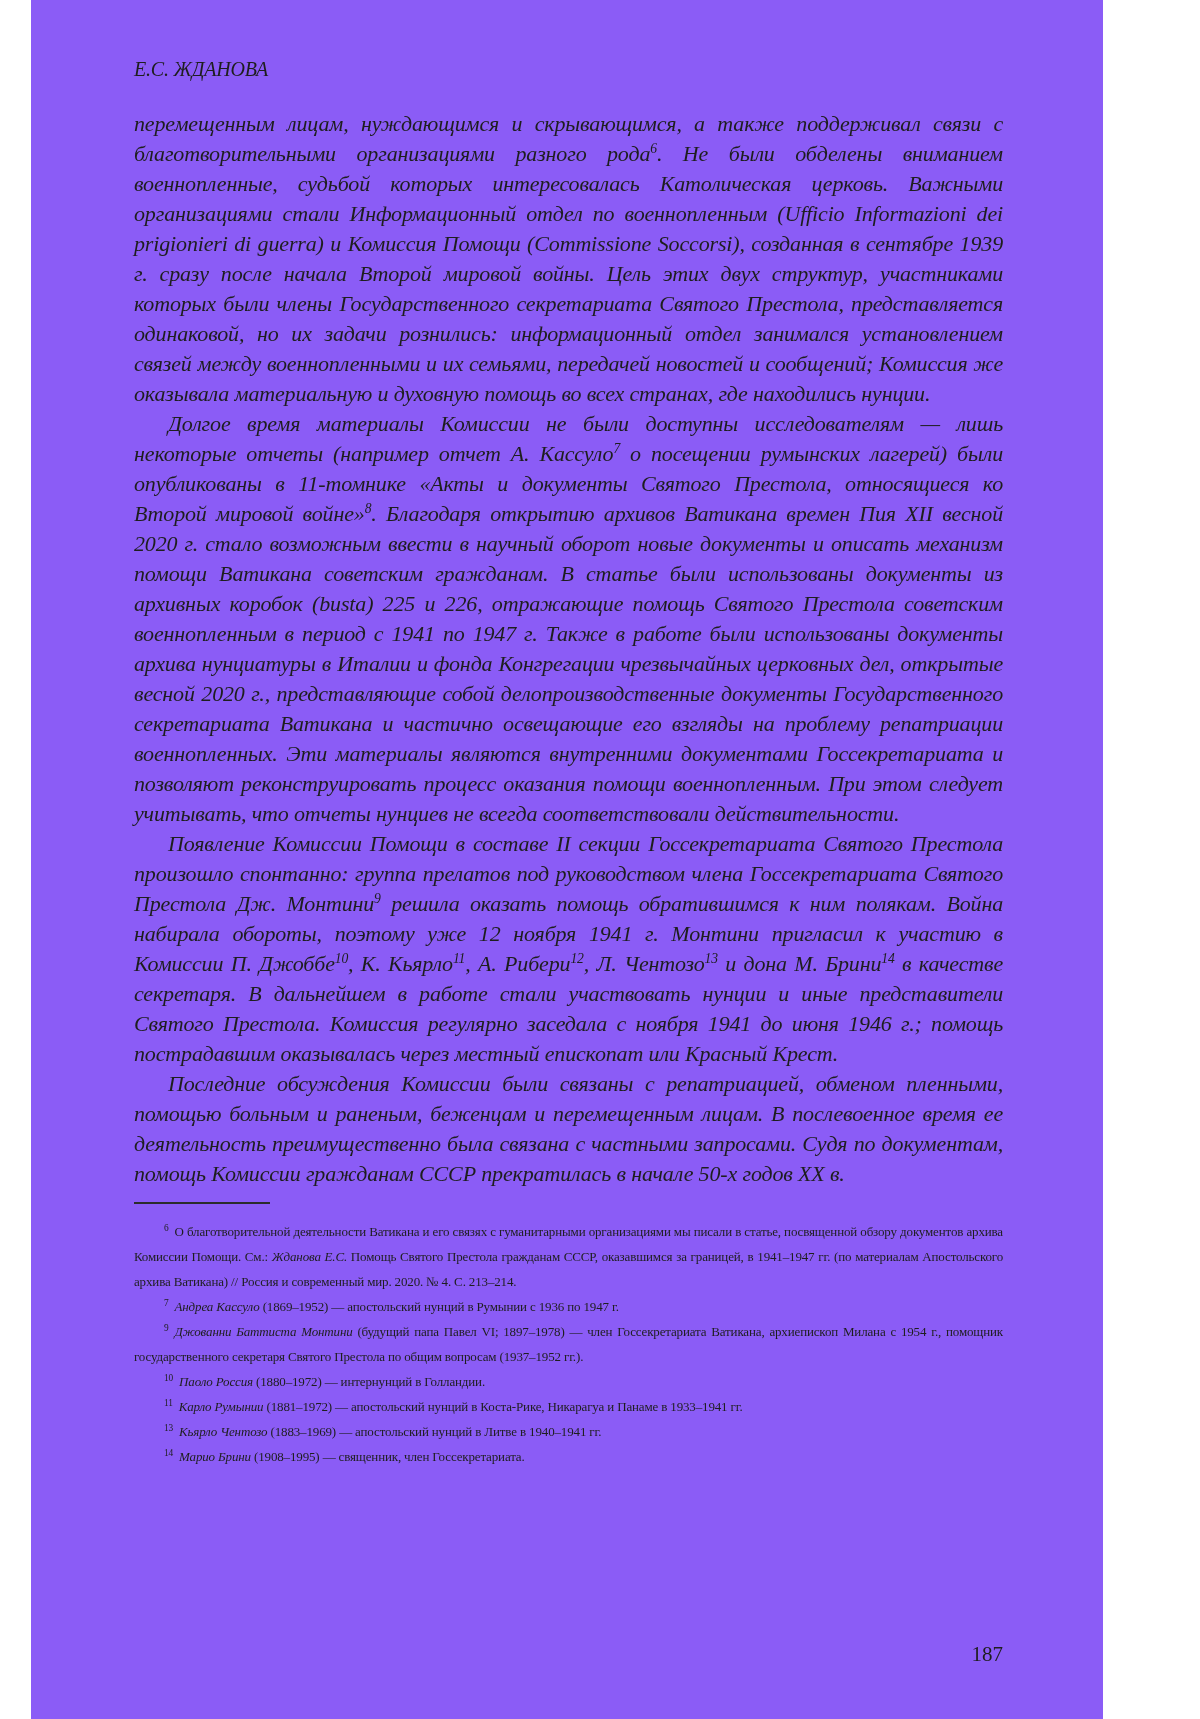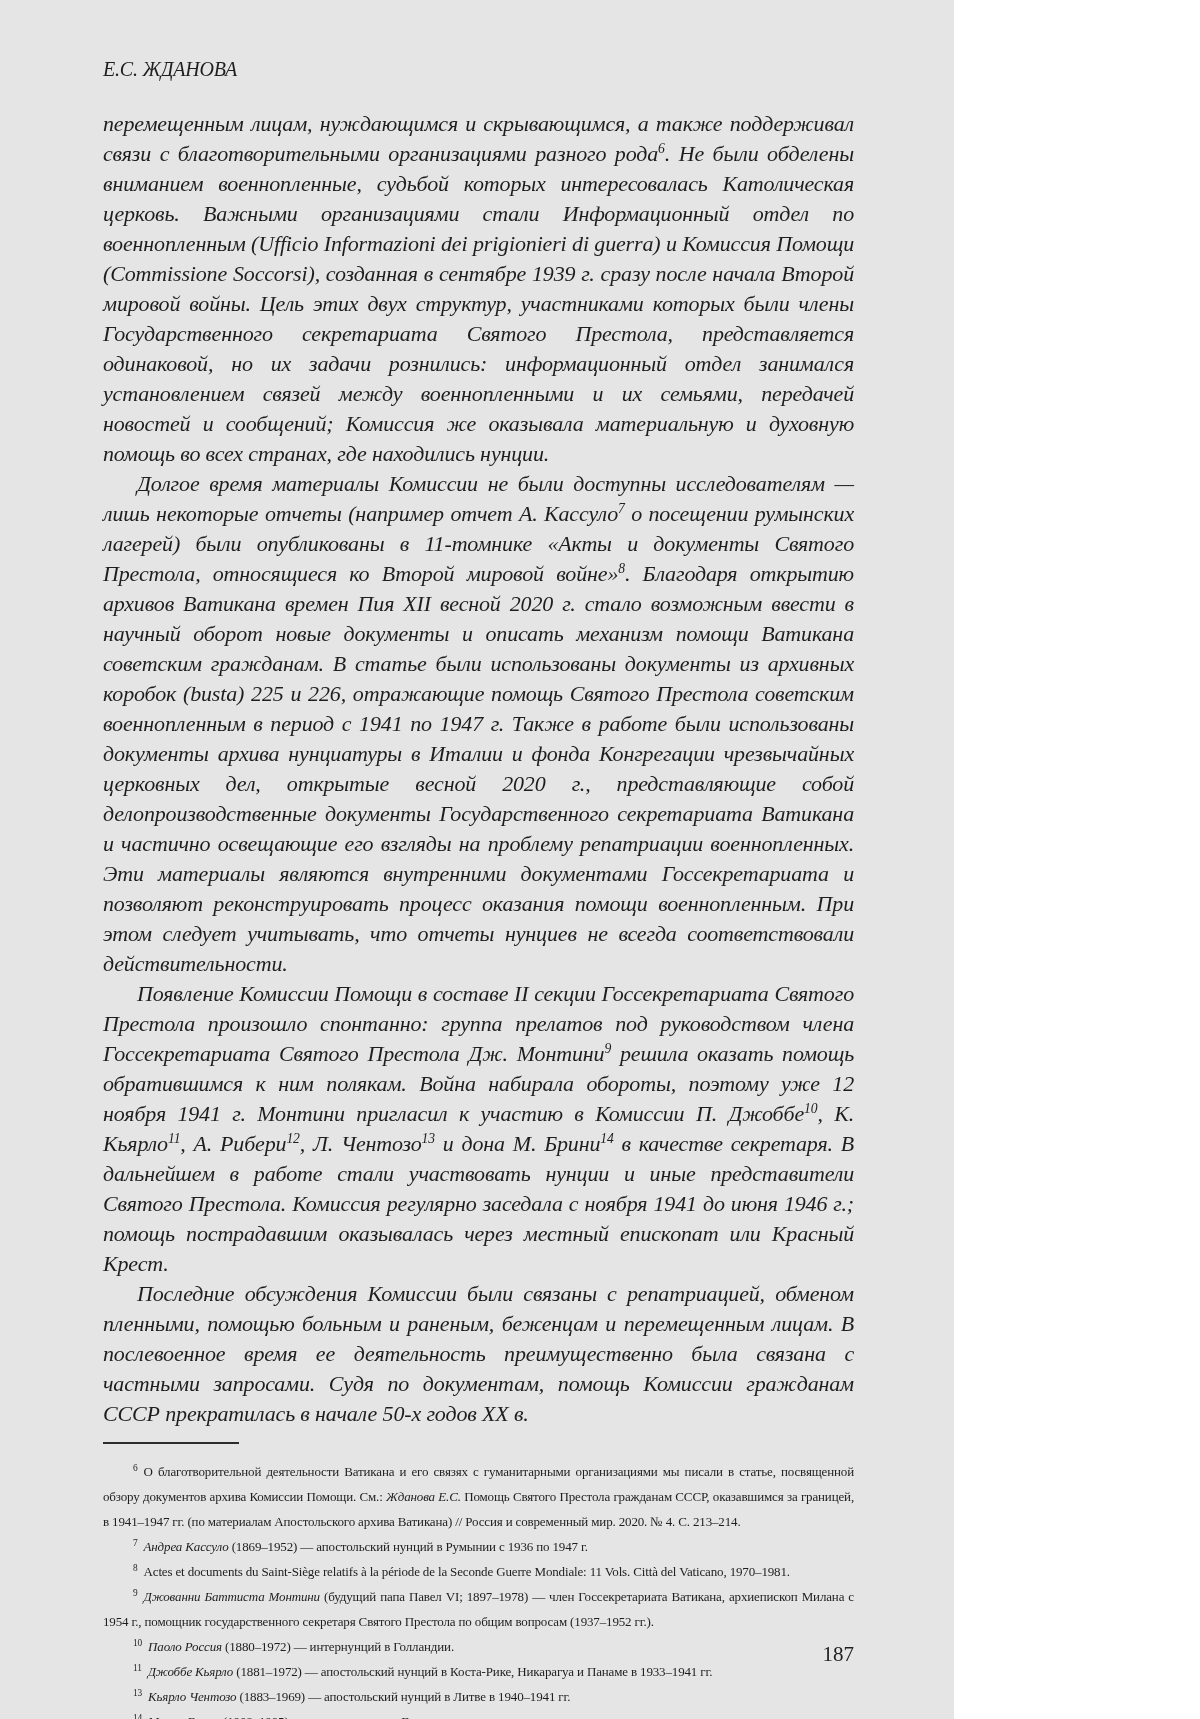--- a/index.html
+++ b/index.html
@@ -1,24 +1,25 @@
 <!DOCTYPE html>
 <html lang="ru"><head>
 <meta charset="utf-8">
 <style>
   html, body { margin: 0; padding: 0; background: #ffffff; }
   .page {
     position: relative;
-    width: 954px;
+    width: 1072px;
     height: 1719px;
-    background: #e5e5e5;
+    background: #8b5cf6;
     color: #1e1e1e;
     font-family: "Liberation Serif", "DejaVu Serif", serif;
     box-sizing: border-box;
     overflow: hidden;
+    margin-left: 31px;
   }
   .content {
     position: absolute;
     left: 103px;
     right: 100px;
     top: 56px;
   }
   .header {
     display: flex;
     align-items: baseline;
@@ -95,24 +96,23 @@
         <p class="para indent">Долгое время материалы Комиссии не были доступны исследователям — лишь некоторые отчеты (например отчет А. Кассуло<sup class="fnref">7</sup> о посещении румынских лагерей) были опубликованы в 11-томнике «Акты и документы Святого Престола, относящиеся ко Второй мировой войне»<sup class="fnref">8</sup>. Благодаря открытию архивов Ватикана времен Пия XII весной 2020 г. стало возможным ввести в научный оборот новые документы и описать механизм помощи Ватикана советским гражданам. В статье были использованы документы из архивных коробок (busta) 225 и 226, отражающие помощь Святого Престола советским военнопленным в период с 1941 по 1947 г. Также в работе были использованы документы архива нунциатуры в Италии и фонда Конгрегации чрезвычайных церковных дел, открытые весной 2020 г., представляющие собой делопроизводственные документы Государственного секретариата Ватикана и частично освещающие его взгляды на проблему репатриации военнопленных. Эти материалы являются внутренними документами Госсекретариата и позволяют реконструировать процесс оказания помощи военнопленным. При этом следует учитывать, что отчеты нунциев не всегда соответствовали действительности.</p>
         <p class="para indent">Появление Комиссии Помощи в составе II секции Госсекретариата Святого Престола произошло спонтанно: группа прелатов под руководством члена Госсекретариата Святого Престола Дж. Монтини<sup class="fnref">9</sup> решила оказать помощь обратившимся к ним полякам. Война набирала обороты, поэтому уже 12 ноября 1941 г. Монтини пригласил к участию в Комиссии П. Джоббе<sup class="fnref">10</sup>, К. Кьярло<sup class="fnref">11</sup>, А. Рибери<sup class="fnref">12</sup>, Л. Чентозо<sup class="fnref">13</sup> и дона М. Брини<sup class="fnref">14</sup> в качестве секретаря. В дальнейшем в работе стали участвовать нунции и иные представители Святого Престола. Комиссия регулярно заседала с ноября 1941 до июня 1946 г.; помощь пострадавшим оказывалась через местный епископат или Красный Крест.</p>
         <p class="para indent">Последние обсуждения Комиссии были связаны с репатриацией, обменом пленными, помощью больным и раненым, беженцам и перемещенным лицам. В послевоенное время ее деятельность преимущественно была связана с частными запросами. Судя по документам, помощь Комиссии гражданам СССР прекратилась в начале 50-х годов XX в.</p>
       </div>
 
     <div class="footnote-sep"></div>
 
     <div class="footnotes" id="footnotes-block">
         <p class="footnote"><sup class="fnnum">6</sup>О благотворительной деятельности Ватикана и его связях с гуманитарными организациями мы писали в статье, посвященной обзору документов архива Комиссии Помощи. См.: <i>Жданова Е.С.</i> Помощь Святого Престола гражданам СССР, оказавшимся за границей, в 1941–1947 гг. (по материалам Апостольского архива Ватикана) // Россия и современный мир. 2020. № 4. С. 213–214.</p>
         <p class="footnote"><sup class="fnnum">7</sup><i>Андреа Кассуло</i> (1869–1952) — апостольский нунций в Румынии с 1936 по 1947 г.</p>
-        <p class="footnote"><sup class="fnnum">8</sup>Actes et documents du Saint-Siège relatifs à la période de la Seconde Guerre Mondiale: 11 Vols. Città del Vaticano, 1970–1981.</p>
         <p class="footnote"><sup class="fnnum">9</sup><i>Джованни Баттиста Монтини</i> (будущий папа Павел VI; 1897–1978) — член Госсекретариата Ватикана, архиепископ Милана с 1954 г., помощник государственного секретаря Святого Престола по общим вопросам (1937–1952 гг.).</p>
         <p class="footnote"><sup class="fnnum">10</sup><i>Паоло Россия</i> (1880–1972) — интернунций в Голландии.</p>
-        <p class="footnote"><sup class="fnnum">11</sup><i>Джоббе Кьярло</i> (1881–1972) — апостольский нунций в Коста-Рике, Никарагуа и Панаме в 1933–1941 гг.</p>
+        <p class="footnote"><sup class="fnnum">11</sup><i>Карло Румынии</i> (1881–1972) — апостольский нунций в Коста-Рике, Никарагуа и Панаме в 1933–1941 гг.</p>
         <p class="footnote"><sup class="fnnum">13</sup><i>Кьярло Чентозо</i> (1883–1969) — апостольский нунций в Литве в 1940–1941 гг.</p>
         <p class="footnote"><sup class="fnnum">14</sup><i>Марио Брини</i> (1908–1995) — священник, член Госсекретариата.</p>
       </div>
 
   </div>
 
   <div class="page-number">187</div>
 </div>
 
 </body></html>

